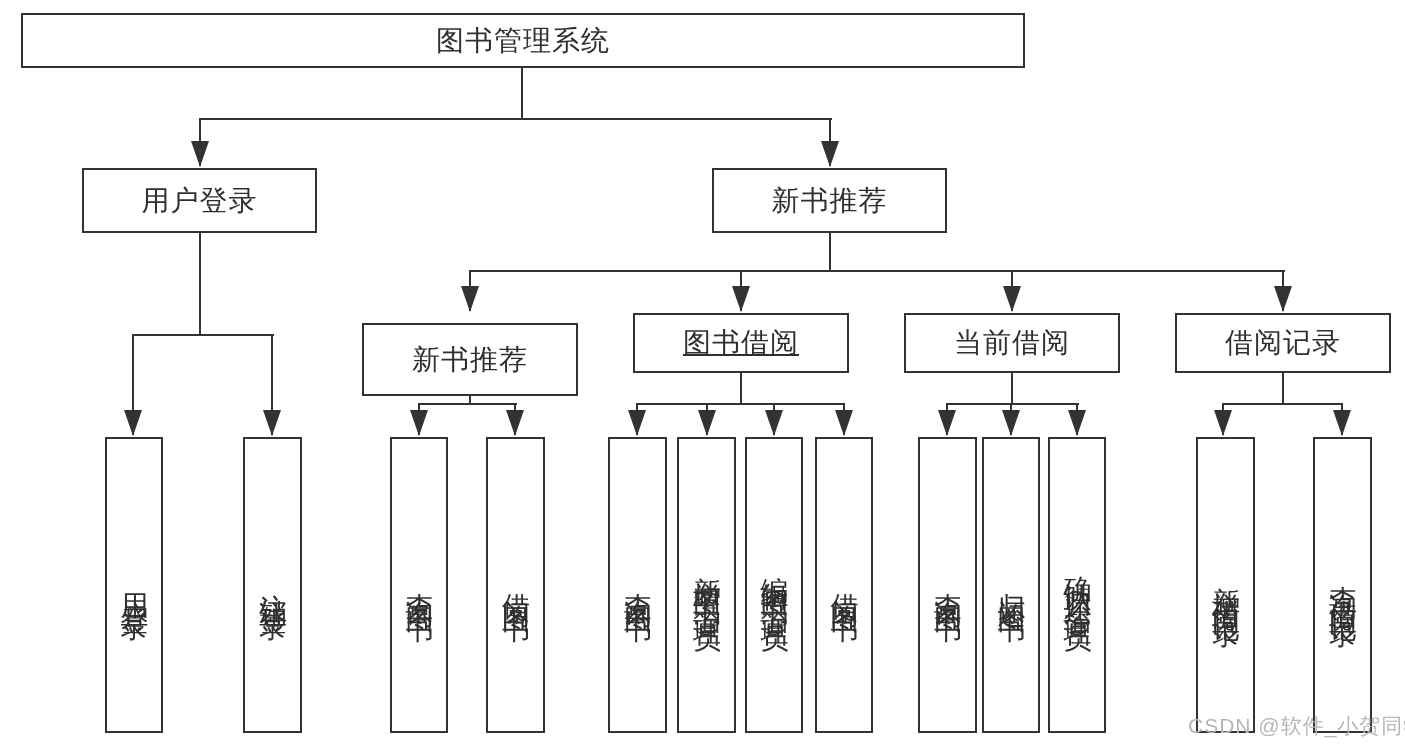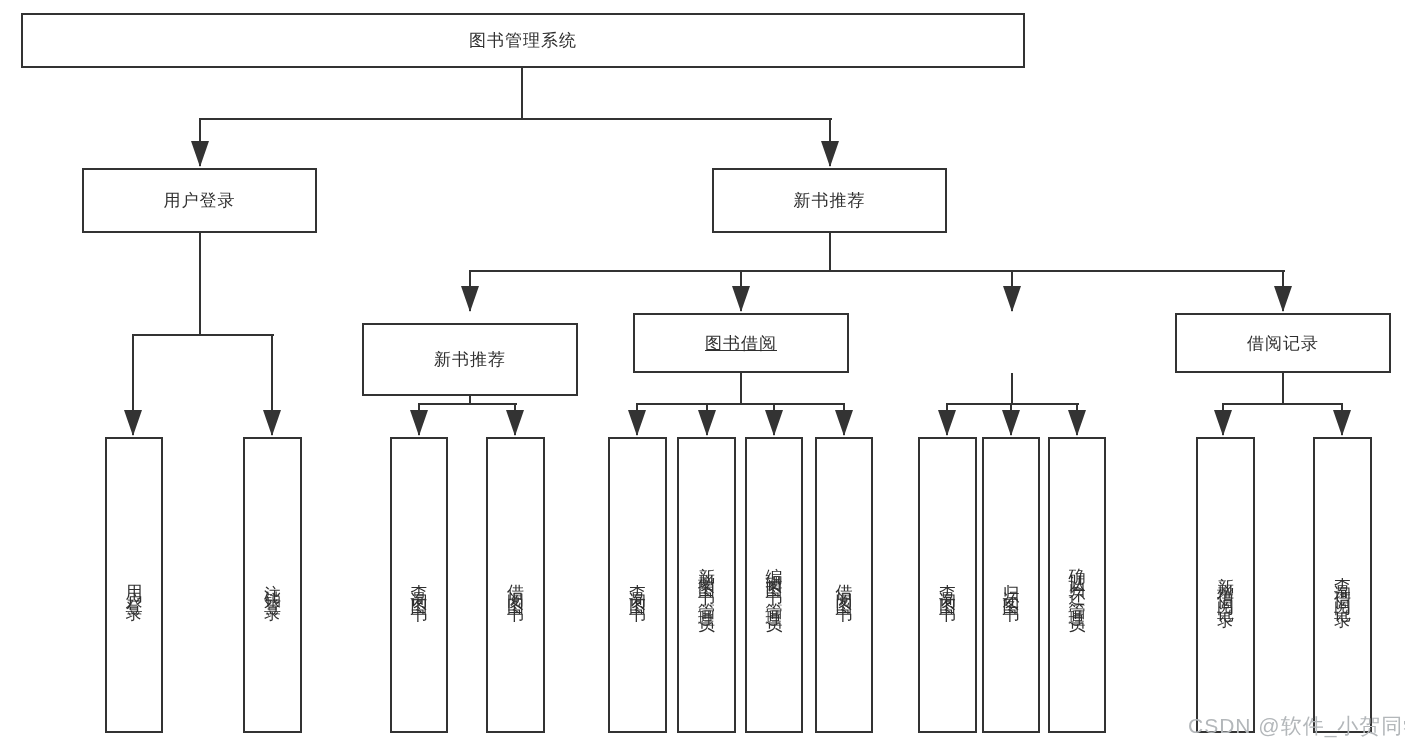--- a/index.html
+++ b/index.html
@@ -3,21 +3,21 @@
 <meta charset="utf-8">
 <style>
   html,body{margin:0;padding:0;background:#ffffff;}
   .canvas{
     position:relative;width:1405px;height:747px;background:#ffffff;
     font-family:"Liberation Sans",sans-serif;overflow:hidden;color:#2f2f2f;
   }
   .box{
     position:absolute;background:#ffffff;border:2px solid #333333;
     box-sizing:border-box;display:flex;align-items:center;justify-content:center;
-    font-size:17px;letter-spacing:1px;color:#2f2f2f;z-index:2;text-align:center;
+    font-size:28px;letter-spacing:1px;color:#2f2f2f;z-index:2;text-align:center;
   }
   .vtext{
     writing-mode:vertical-rl;text-orientation:mixed;
     letter-spacing:7px;line-height:1;
   }
   .line{position:absolute;background:#333333;z-index:1;}
   .arr{
     position:absolute;width:0;height:0;z-index:3;
     border-left:9px solid transparent;border-right:9px solid transparent;
     border-top:26px solid #333333;
@@ -45,20 +45,23 @@
   </div>
 
   <div class="box" style="left:362px;top:323px;width:216px;height:73px;">
     <span>新书推荐</span>
   </div>
 
   <div class="box" style="left:633px;top:313px;width:216px;height:60px;text-decoration:underline;">
     <span>图书借阅</span>
   </div>
 
+  <div class="box" style="left:904px;top:313px;width:216px;height:60px;">
+    <span>当前借阅</span>
+  </div>
 
   <div class="box" style="left:1175px;top:313px;width:216px;height:60px;">
     <span>借阅记录</span>
   </div>
 
   <div class="box vtext" style="left:105px;top:437px;width:58px;height:296px;">
     <span>用户登录</span>
   </div>
 
   <div class="box vtext" style="left:243px;top:437px;width:59px;height:296px;">

